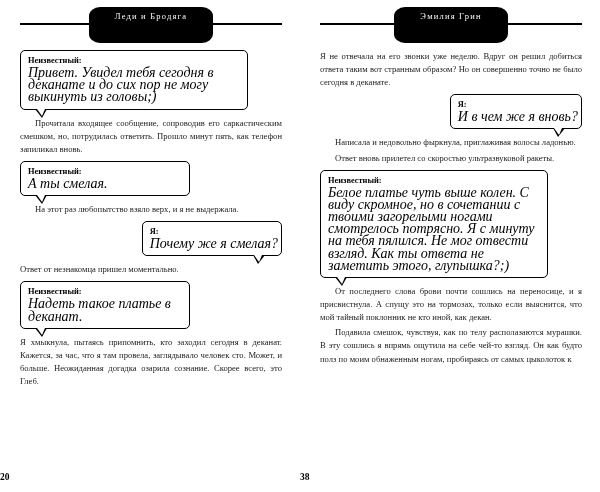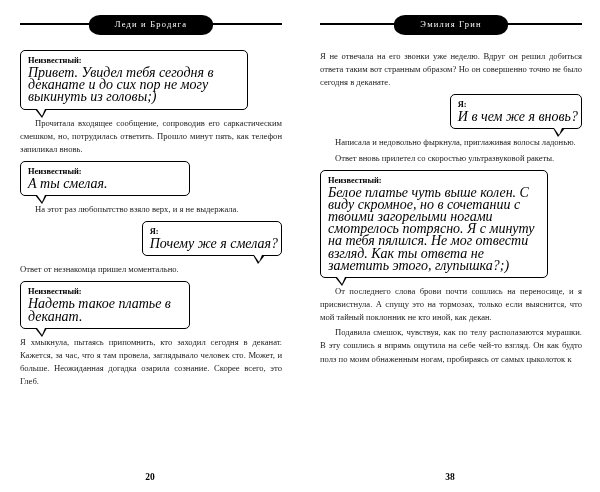--- a/index.html
+++ b/index.html
@@ -40,21 +40,21 @@
     height: 2px;
     background: #000;
   }
   .ribbon .plate {
     position: relative;
     background: #000;
     color: #fff;
     font-family: "Liberation Serif", serif;
     font-size: 8.5px;
     letter-spacing: 1.2px;
-    padding: 4px 26px 6px 26px;
+    padding: 4px 26px 22px 26px;
     border-radius: 11px / 9px;
     white-space: nowrap;
     z-index: 2;
   }
 
   .body-text {
     font-size: 8.6px;
     line-height: 13.1px;
     text-align: justify;
     text-justify: inter-word;
@@ -112,21 +112,20 @@
   .tail.right { left: auto; right: 16px;
     border-left: 5px solid transparent;
     border-right: 7px solid transparent;
   }
   .tail.right::after { left: -4px; }
 
   .folio {
     position: absolute;
     bottom: 10px;
     left: 0; right: 0;
-    text-align: center;
     font-family: "Liberation Serif", serif;
     font-size: 9.5px;
     font-weight: bold;
     color: #000;
   }
 </style>
 </head>
 <body>
 
 <div class="spread">

